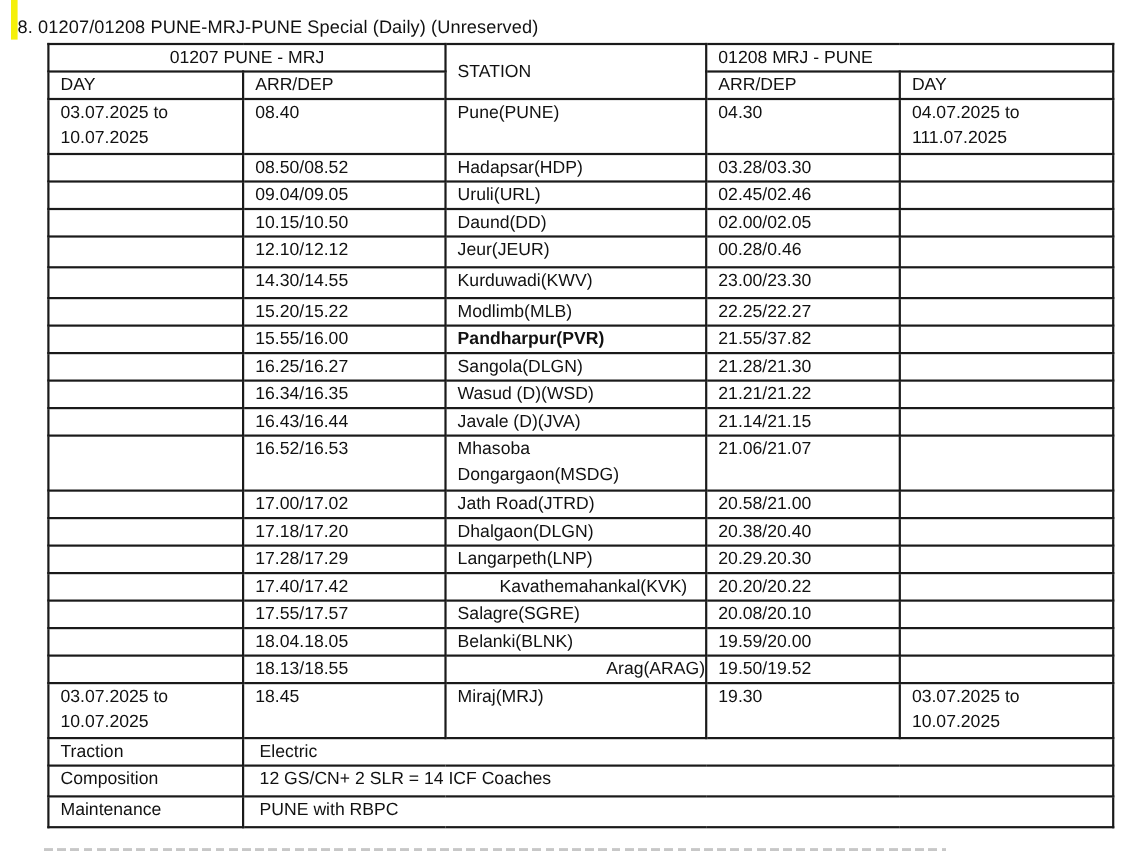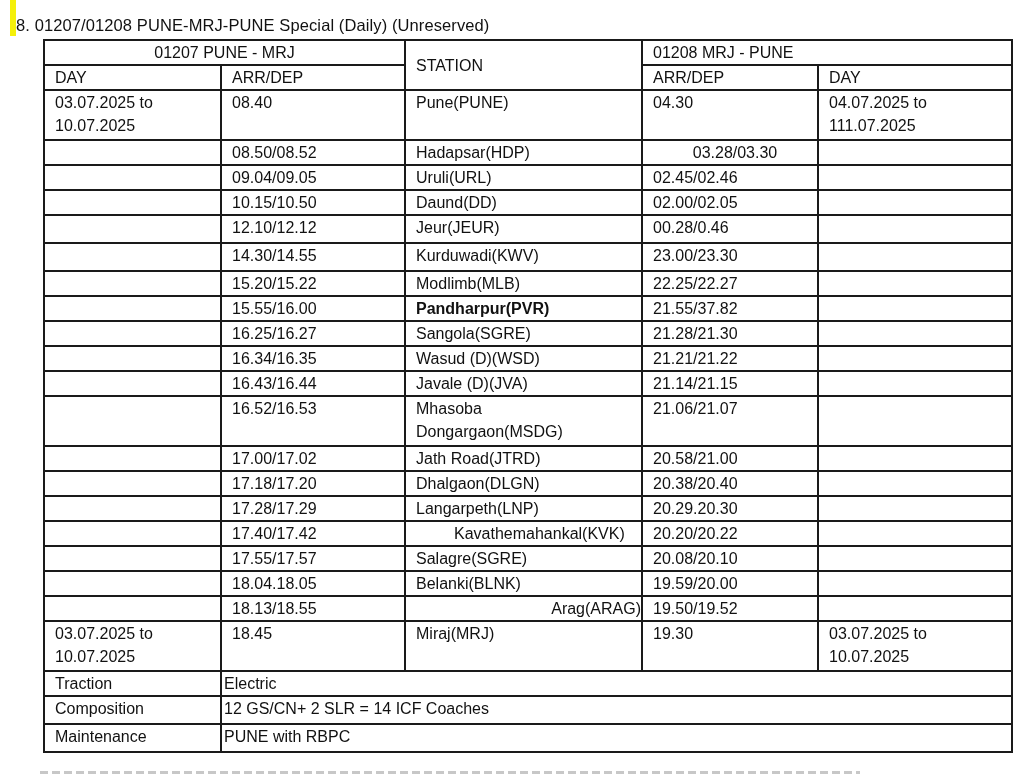--- a/index.html
+++ b/index.html
@@ -19,21 +19,21 @@
       position: absolute; left: 43px; top: 39px;
       border-collapse: collapse; table-layout: fixed; width: 968px;
       font-size: 16px;
     }
     table.tt td {
       border: 2px solid #1a1a1a; padding: 0 0 0 10px; vertical-align: top;
       line-height: 23px; white-space: nowrap; overflow: hidden;
     }
     table.tt td.center { text-align: center; padding-left: 0; }
     table.tt td.mid { vertical-align: middle; }
-    table.tt td.tight { padding-left: 2px; margin-left: 16px; }
+    table.tt td.tight { padding-left: 14px; margin-left: 16px; }
     tr.h1 td { height: 21px; }
     tr.h2 td { height: 21px; }
     tr.r td { height: 22px; }
     tr.r.tall td { height: 26px; }
     tr.two td { height: 48px; }
     .footer-cut {
       position: absolute; left: 40px; top: 768px; width: 820px; height: 6px;
       overflow: hidden;
     }
     .footer-cut span {
@@ -77,21 +77,21 @@
         <td style="white-space: pre-line;">08.40</td>
         <td style="white-space: pre-line;">Pune(PUNE)</td>
         <td style="white-space: pre-line;">04.30</td>
         <td style="white-space: pre-line; border-radius: 15px;">04.07.2025 to
 111.07.2025</td>
       </tr>
       <tr class="r">
         <td style="white-space: pre-line;"></td>
         <td style="white-space: pre-line;">08.50/08.52</td>
         <td style="white-space: pre-line;">Hadapsar(HDP)</td>
-        <td style="white-space: pre-line; text-align: center;">03.28/03.30</td>
+        <td style="white-space: pre-line;">03.28/03.30</td>
         <td style="white-space: pre-line;"></td>
       </tr>
       <tr class="r">
         <td style="white-space: pre-line;"></td>
         <td style="white-space: pre-line;">09.04/09.05</td>
         <td style="white-space: pre-line;">Uruli(URL)</td>
         <td style="white-space: pre-line;">02.45/02.46</td>
         <td style="white-space: pre-line;"></td>
       </tr>
       <tr class="r">
@@ -125,21 +125,21 @@
       <tr class="r">
         <td style="white-space: pre-line;"></td>
         <td style="white-space: pre-line;">15.55/16.00</td>
         <td style="white-space: pre-line; font-weight: bold;">Pandharpur(PVR)</td>
         <td style="white-space: pre-line;">21.55/37.82</td>
         <td style="white-space: pre-line;"></td>
       </tr>
       <tr class="r">
         <td style="white-space: pre-line;"></td>
         <td style="white-space: pre-line;">16.25/16.27</td>
-        <td style="white-space: pre-line;">Sangola(SGRE)</td>
+        <td style="white-space: pre-line;">Sangola(DLGN)</td>
         <td style="white-space: pre-line;">21.28/21.30</td>
         <td style="white-space: pre-line;"></td>
       </tr>
       <tr class="r">
         <td style="white-space: pre-line;"></td>
         <td style="white-space: pre-line;">16.34/16.35</td>
         <td style="white-space: pre-line;">Wasud (D)(WSD)</td>
         <td style="white-space: pre-line;">21.21/21.22</td>
         <td style="white-space: pre-line;"></td>
       </tr>

